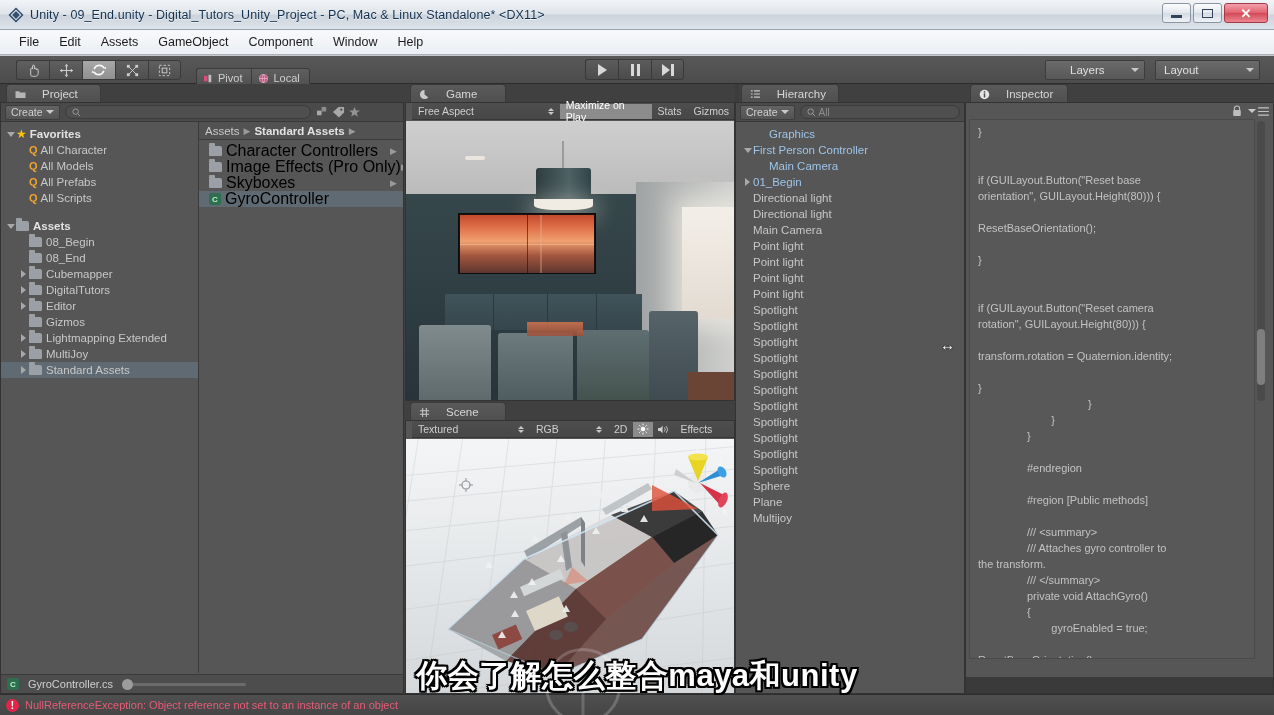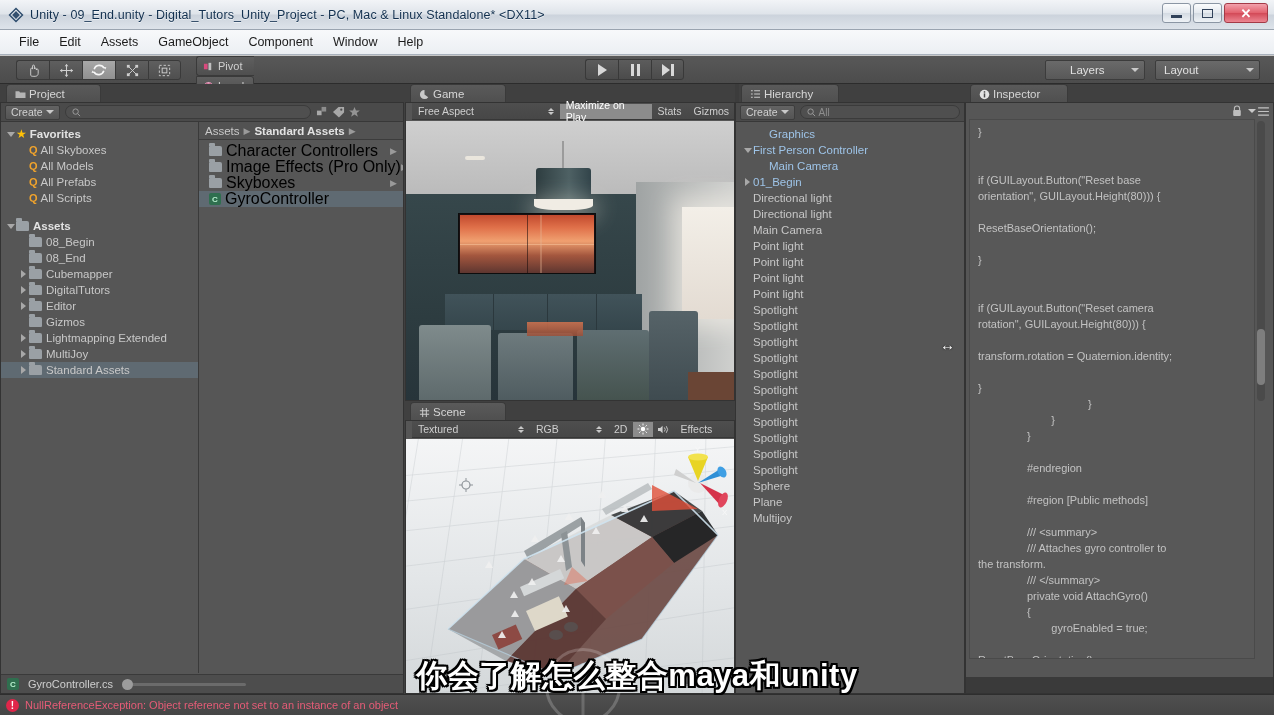--- a/index.html
+++ b/index.html
@@ -76,21 +76,21 @@
     border: 1px solid #3a3a3a; border-right: none;
     display: flex; align-items: center; justify-content: center;
     color: #d4d4d4;
   }
   .tool-btn:first-child { border-radius: 3px 0 0 3px; }
   .tool-btn:last-child { border-right: 1px solid #3a3a3a; border-radius: 0 3px 3px 0; }
   .tool-btn.active {
     background: linear-gradient(180deg,#a8a8a8,#909090);
     color: #f5f5f5;
   }
-  .pivot-group { position: absolute; left: 196px; top: 0; display: flex; flex-direction: column; }
+  .pivot-group { position: absolute; left: 196px; top: 12px; display: flex; }
   .pivot-btn {
     height: 20px; padding: 0 9px 0 6px;
     background: linear-gradient(180deg,#5f5f5f,#4f4f4f);
     border: 1px solid #3a3a3a;
     display: flex; align-items: center; gap: 4px;
     color: #cfcfcf; font-size: 11px;
   }
   .pivot-btn:first-child { border-radius: 3px 0 0 3px; border-right: none; }
   .pivot-btn:last-child { border-radius: 0 3px 3px 0; }
   .play-group { position: absolute; left: 585px; top: 3px; display: flex; }
@@ -123,21 +123,21 @@
     position: absolute; left: 0; top: 84px; width: 1274px; height: 610px;
     background: #404040;
   }
 
   
   .panel-tab {
     position: absolute; top: 0; height: 19px;
     background: linear-gradient(180deg,#5a5a5a,#4f4f4f);
     border-top-left-radius: 4px; border-top-right-radius: 4px;
     border: 1px solid #3a3a3a; border-bottom: none;
-    display: flex; align-items: center; gap: 3px;
+    display: flex; align-items: center; gap: 16px;
     padding: 0 12px 0 8px; color: #d6d6d6; font-size: 11.5px;
     white-space: nowrap;
   }
   .panel-body {
     position: absolute;
     background: #565656;
     border: 1px solid #333;
   }
   .panel-head {
     height: 19px; background: #4a4a4a;
@@ -422,21 +422,21 @@
             <div class="trow" style="padding-left: 4px;">
               <span class="tw">
                 <span class="arrow-d"></span>
               </span>
               <span class="star">★</span>
               <span class="bold">Favorites</span>
             </div>
             <div class="trow" style="padding-left: 17px;">
               <span class="tw"></span>
               <span class="magn">Q</span>
-              <span>All Skyboxes</span>
+              <span>All Character</span>
             </div>
             <div class="trow" style="padding-left: 17px;">
               <span class="tw"></span>
               <span class="magn">Q</span>
               <span>All Models</span>
             </div>
             <div class="trow" style="padding-left: 17px;">
               <span class="tw"></span>
               <span class="magn">Q</span>
               <span>All Prefabs</span>

